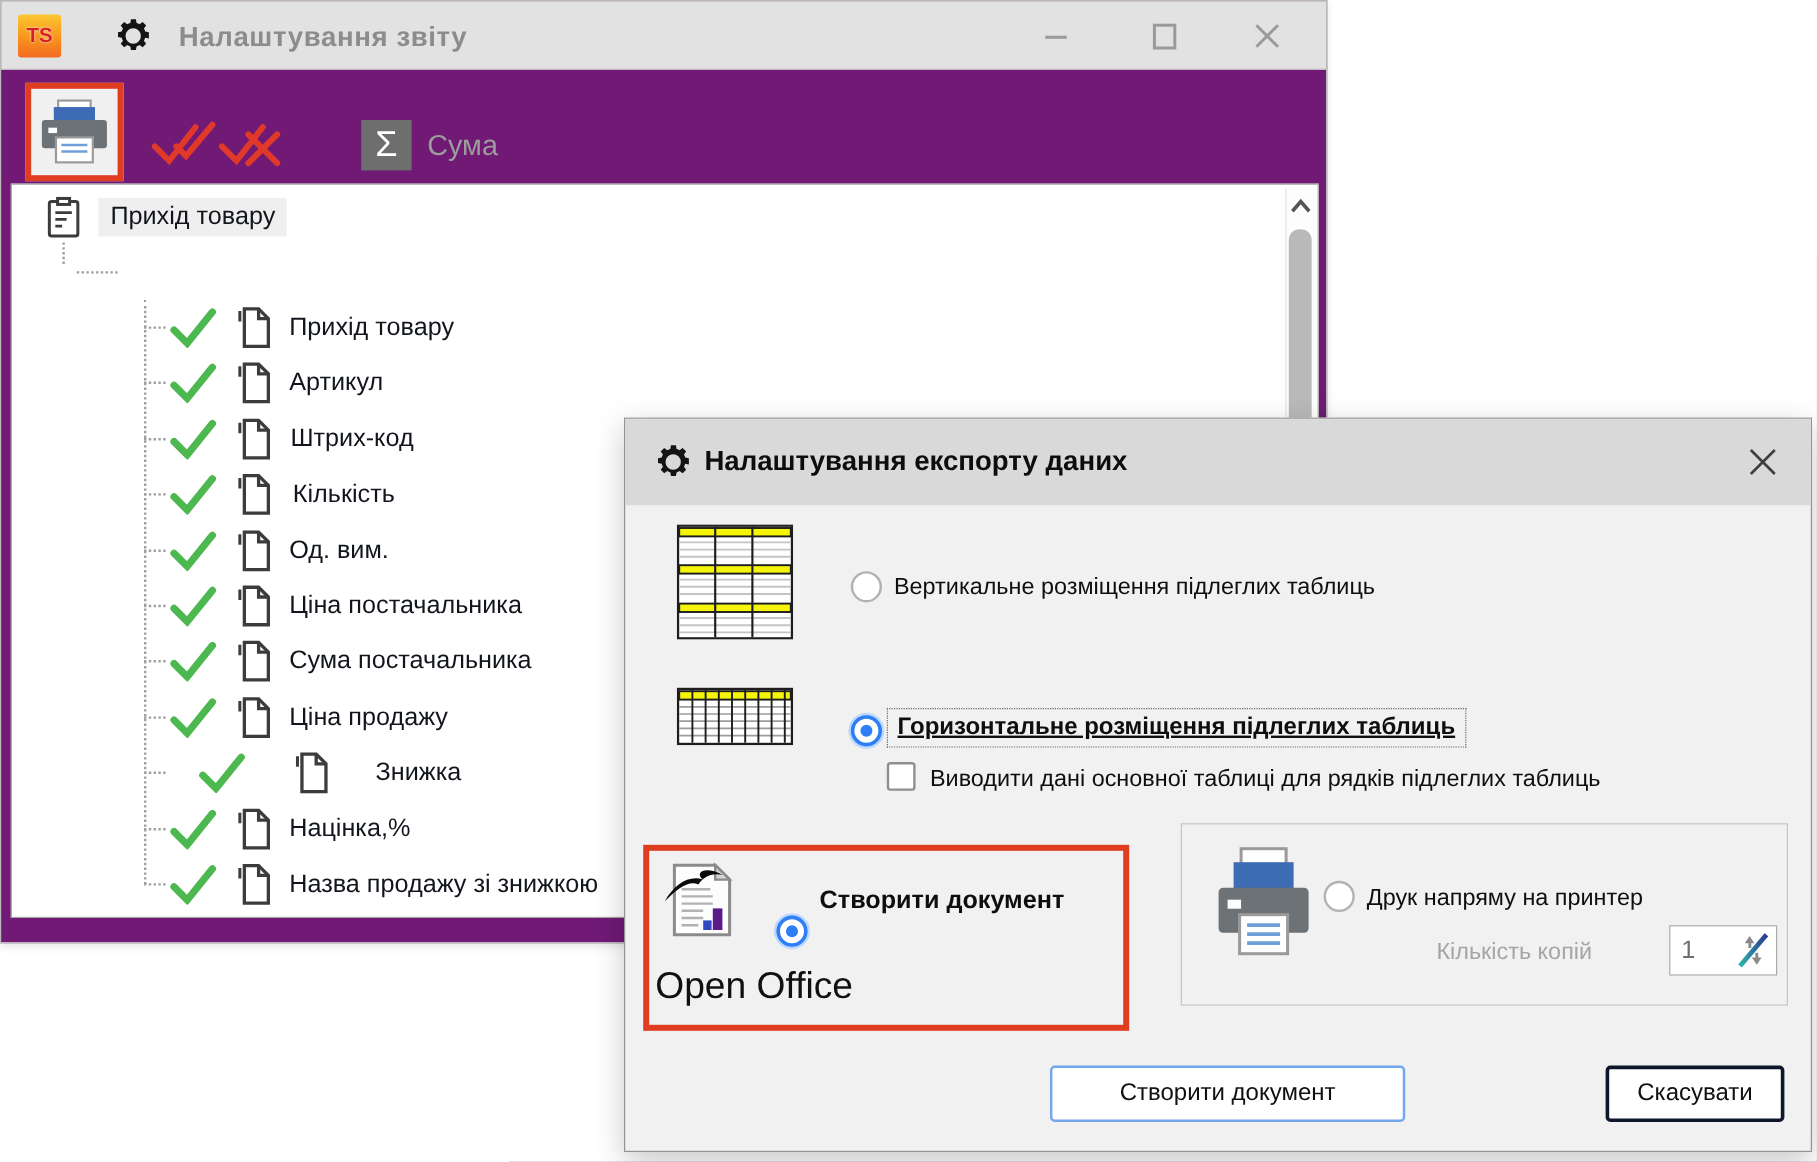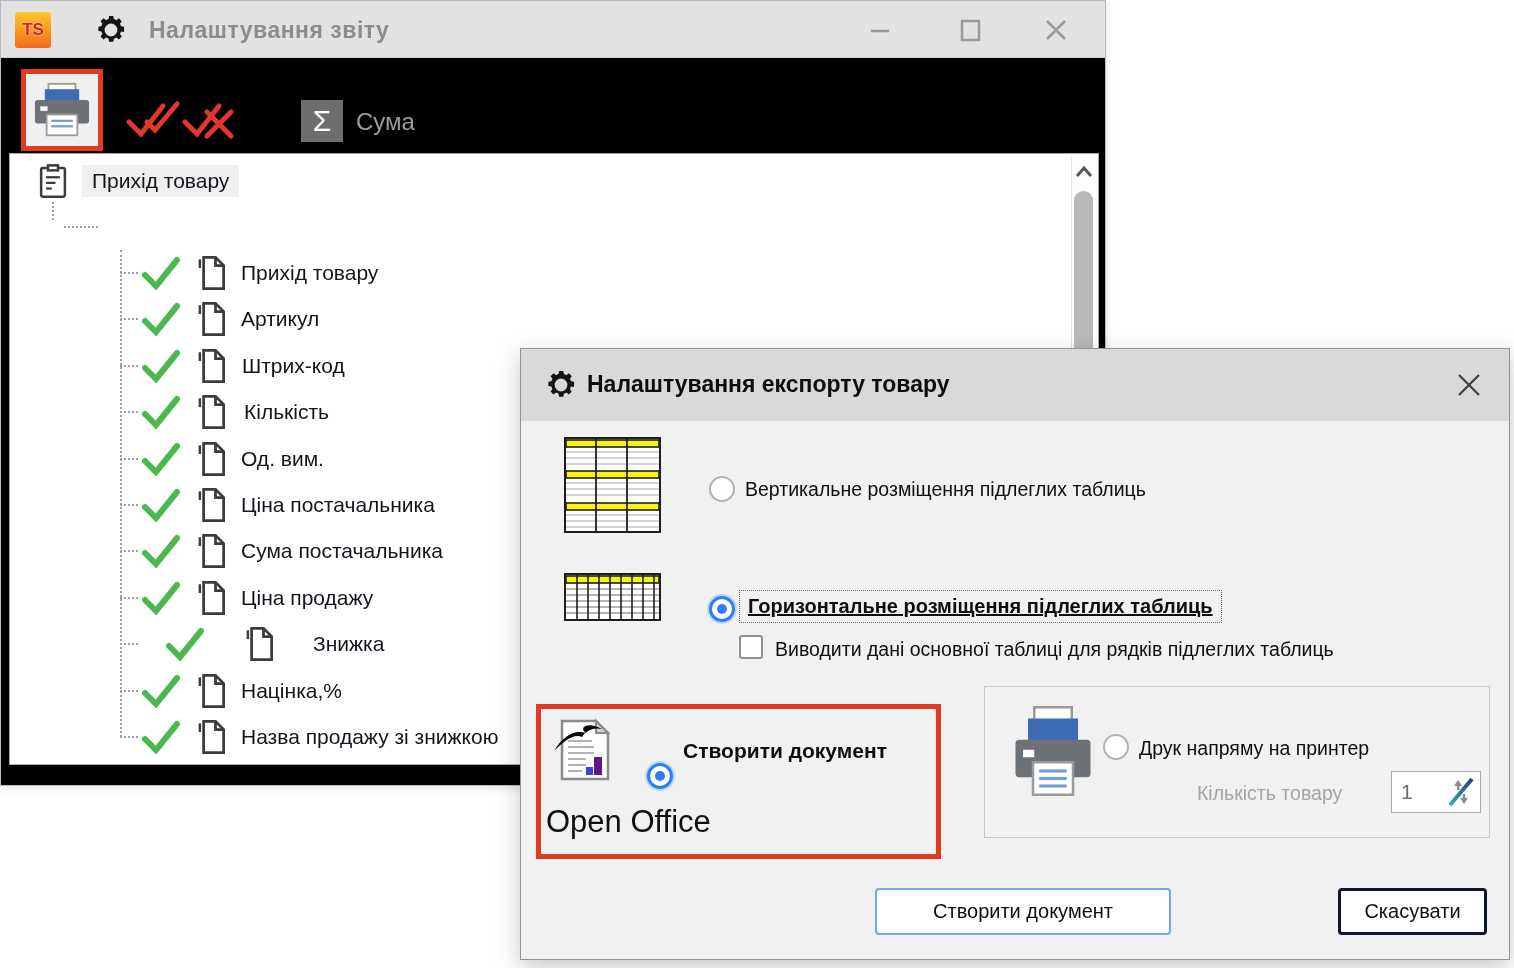--- a/index.html
+++ b/index.html
@@ -1,20 +1,20 @@
 <!DOCTYPE html>
 <html><head>
 <meta charset="utf-8">
 <style>
   * { margin:0; padding:0; box-sizing:border-box; }
   html,body { width:1514px; height:968px; background:#ffffff; font-family:"Liberation Sans", sans-serif; overflow:hidden; }
   .abs { position:absolute; }
 
   
-  #report-win { left:0; top:0; width:1106px; height:786px; background:#000000; border:1px solid #b9b9b9; box-shadow:0 2px 8px rgba(0,0,0,.12); }
+  #report-win { left:0; top:0; width:1106px; height:786px; background:#701a75; border:1px solid #b9b9b9; box-shadow:0 2px 8px rgba(0,0,0,.12); }
   #report-titlebar { left:0; top:0; width:100%; height:57px; background:#e2e2e2; border-bottom:1px solid #d0d0d0; }
   #ts-logo { left:14px; top:11px; width:36px; height:36px; border-radius:3px; background:linear-gradient(180deg,#fdc62f 0%,#f7941d 55%,#f26a21 100%); display:flex; align-items:center; justify-content:center; font-weight:bold; font-size:17px; color:#d71f26; text-shadow:0 0 2px #fff; }
   #report-title { left:148px; top:16px; font-size:23px; font-weight:bold; color:#8c8c8c; letter-spacing:.5px; }
   .caption-btn { top:14px; width:34px; height:30px; display:flex; align-items:center; justify-content:center; }
 
   #toolbar { left:0; top:57px; width:100%; height:95px; }
   #print-tool { left:20px; top:11px; width:82px; height:82px; border:5px solid #e03c1f; display:flex; align-items:center; justify-content:center; background:#f0f0f0; }
   #check-all-tool { left:124px; top:40px; }
   #uncheck-all-tool { left:180px; top:40px; }
   #sigma-btn { left:300px; top:42px; width:42px; height:42px; background:#6e6e6e; color:#fff; font-size:30px; display:flex; align-items:center; justify-content:center; }
@@ -288,21 +288,21 @@
     </div>
   </div>
 </div>
 
 <div id="export-win" class="abs">
   <div id="export-titlebar" class="abs">
     <svg class="abs" style="left:24px;top:20px" width="32" height="32" viewBox="0 0 24 24">
         <path d="M12 7.2a4.8 4.8 0 1 0 0 9.6 4.8 4.8 0 0 0 0-9.6zm9.8 6.3l-2.3-.4a7.6 7.6 0 0 1-.8 1.9l1.4 1.9-2.2 2.2-1.9-1.4c-.6.4-1.2.6-1.9.8l-.4 2.3h-3.1l-.4-2.3a7.6 7.6 0 0 1-1.9-.8l-1.9 1.4-2.2-2.2 1.4-1.9c-.4-.6-.6-1.2-.8-1.9l-2.3-.4v-3.1l2.3-.4c.2-.7.4-1.3.8-1.9L4.2 5.4l2.2-2.2 1.9 1.4c.6-.4 1.2-.6 1.9-.8l.4-2.3h3.1l.4 2.3c.7.2 1.3.4 1.9.8l1.9-1.4 2.2 2.2-1.4 1.9c.4.6.6 1.2.8 1.9l2.3.4v3.1z" fill="#141414"></path>
         <circle cx="12" cy="12" r="2.3" fill="#d9d9d9"></circle>
       </svg>
-    <span id="export-title" class="abs">Налаштування експорту товару</span>
+    <span id="export-title" class="abs">Налаштування експорту даних</span>
     <div class="abs" style="right:26px;top:22px"><svg width="28" height="28" viewBox="0 0 28 28">
           <path d="M4 4 L24 24 M24 4 L4 24" stroke="#3f3f3f" stroke-width="2.2"></path>
         </svg></div>
   </div>
 
   <svg class="abs" style="left:43px;top:88px" width="97" height="96" viewBox="0 0 97 96">
     <rect x="1" y="1" width="95" height="94" fill="#fff" stroke="#1e1e1e" stroke-width="2"></rect>
     <g stroke="#c4c4c4" stroke-width="1.6">
       <line x1="2" y1="15" x2="95" y2="15"></line>
         <line x1="2" y1="21" x2="95" y2="21"></line>
@@ -381,21 +381,21 @@
       <rect x="12" y="13" width="40" height="24" fill="#3d6cb4"></rect>
       <rect x="2" y="30" width="60" height="30" rx="3" fill="#6d7276"></rect>
       <rect x="8" y="38" width="9" height="6" fill="#fff"></rect>
       <rect x="16" y="48" width="32" height="26" fill="#fff" stroke="#9a9a9a" stroke-width="2"></rect>
       <line x1="21" y1="55" x2="43" y2="55" stroke="#6f9fd8" stroke-width="2.5"></line>
       <line x1="21" y1="61" x2="43" y2="61" stroke="#6f9fd8" stroke-width="2.5"></line>
       <line x1="21" y1="67" x2="43" y2="67" stroke="#6f9fd8" stroke-width="2.5"></line>
     </svg>
     <div class="abs radio" style="left:118px;top:47px"></div>
     <span class="abs opt-label" style="left:154px;top:50px">Друк напряму на принтер</span>
-    <span id="copies-label" class="abs">Кількість товару</span>
+    <span id="copies-label" class="abs">Кількість копій</span>
     <div id="spinner" class="abs">
       <input value="1" style="">
       <div id="spinner-btn">
         <svg width="28" height="32" viewBox="0 0 28 32">
           <defs>
               <linearGradient id="sg" x1="0" y1="1" x2="1" y2="0">
                 <stop offset="0" stop-color="#2cb5ac"></stop>
                 <stop offset="1" stop-color="#2b3990"></stop>
               </linearGradient>
             </defs>

